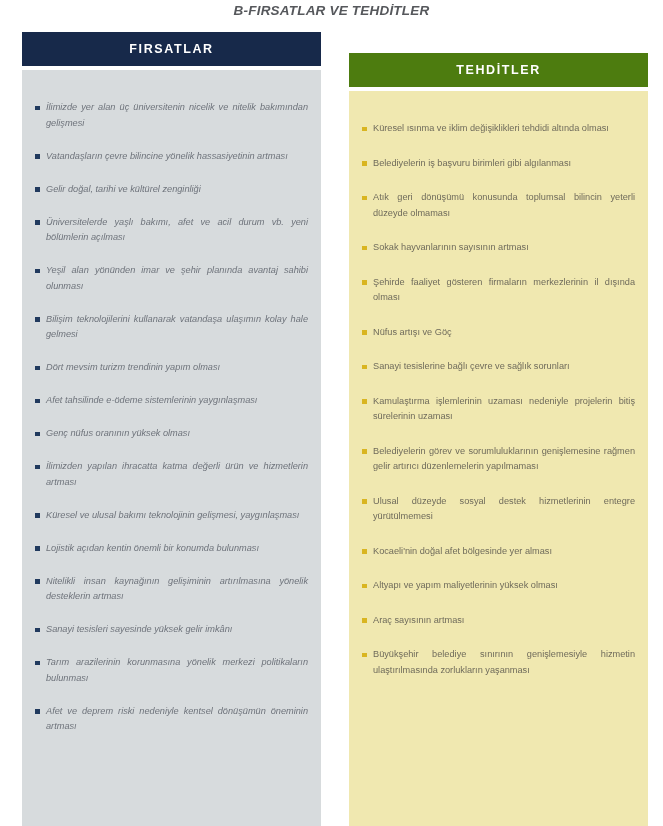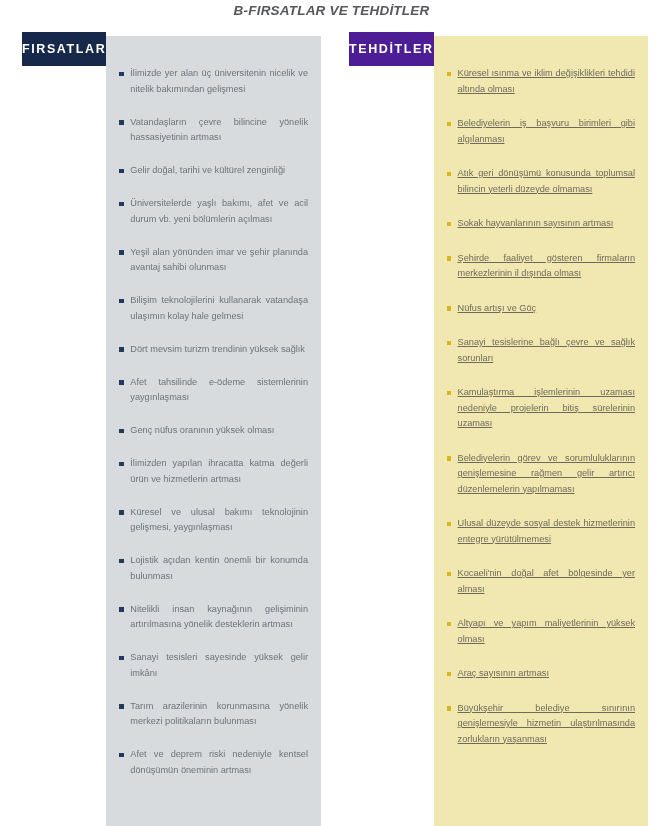--- a/index.html
+++ b/index.html
@@ -41,51 +41,53 @@
     left: 22px;
     width: 626px;
     height: 794px;
     display: flex;
     justify-content: space-between;
   }
 
   .column {
     width: 299px;
     display: flex;
-    flex-direction: row;
+    flex-direction: column;
   }
 
   .col-header {
     height: 34px;
     line-height: 34px;
     text-align: center;
     color: #ffffff;
     font-size: 12.5px;
     font-weight: bold;
     letter-spacing: 1.6px;
   }
 
   .col-opportunities .col-header {
     background: #17294a;
   }
 
   .col-threats .col-header {
-    background: #4c1d95;
+    background: #4d7c0f;
+    margin-top: 21px;
   }
 
   .col-body {
     flex: 1 1 auto;
     margin-top: 4px;
     padding: 30px 13px 10px 13px;
     box-sizing: border-box;
     overflow: hidden;
   }
 
   .col-opportunities .col-body {
     background: #d7dbdd;
+    font-style: italic;
   }
 
   .col-threats .col-body {
     background: #f0e8b0;
   }
 
   .item {
     position: relative;
     display: block;
     font-size: 9.2px;
@@ -94,21 +96,20 @@
     text-justify: inter-word;
     margin: 0 0 17.5px 0;
     padding-left: 11px;
     color: #6e737b;
     font-family: "Liberation Sans", sans-serif;
   }
 
   .col-threats .item {
     color: #6f6b5b;
     margin-bottom: 19px;
-    text-decoration: underline;
   }
 
   .item .bullet {
     position: absolute;
     left: 0;
     top: 5.5px;
     width: 4.5px;
     height: 4.5px;
     display: block;
   }
@@ -156,21 +157,21 @@
           <div class="item">
             <span class="bullet"></span>
             <span class="txt">Yeşil alan yönünden imar ve şehir planında avantaj sahibi olunması</span>
           </div>
           <div class="item">
             <span class="bullet"></span>
             <span class="txt">Bilişim teknolojilerini kullanarak vatandaşa ulaşımın kolay hale gelmesi</span>
           </div>
           <div class="item">
             <span class="bullet"></span>
-            <span class="txt">Dört mevsim turizm trendinin yüksek sağlık</span>
+            <span class="txt">Dört mevsim turizm trendinin yapım olması</span>
           </div>
           <div class="item">
             <span class="bullet"></span>
             <span class="txt">Afet tahsilinde e-ödeme sistemlerinin yaygınlaşması</span>
           </div>
           <div class="item">
             <span class="bullet"></span>
             <span class="txt">Genç nüfus oranının yüksek olması</span>
           </div>
           <div class="item">

